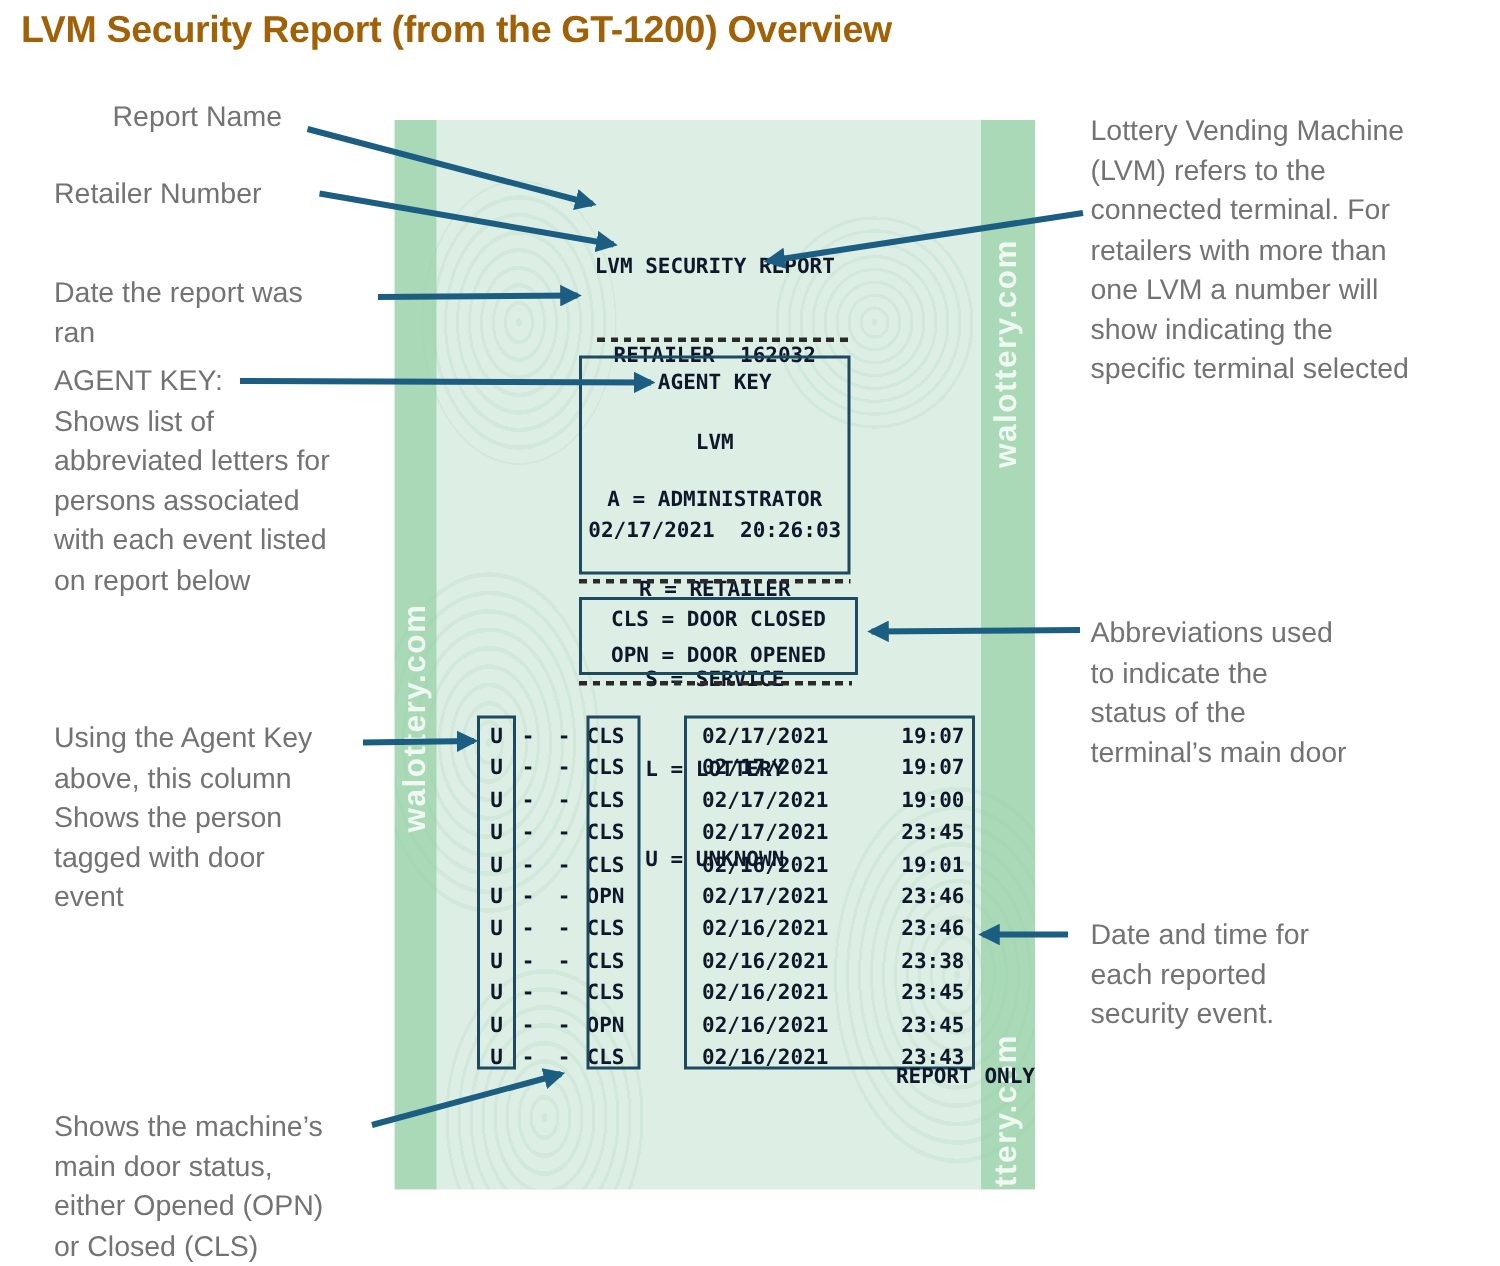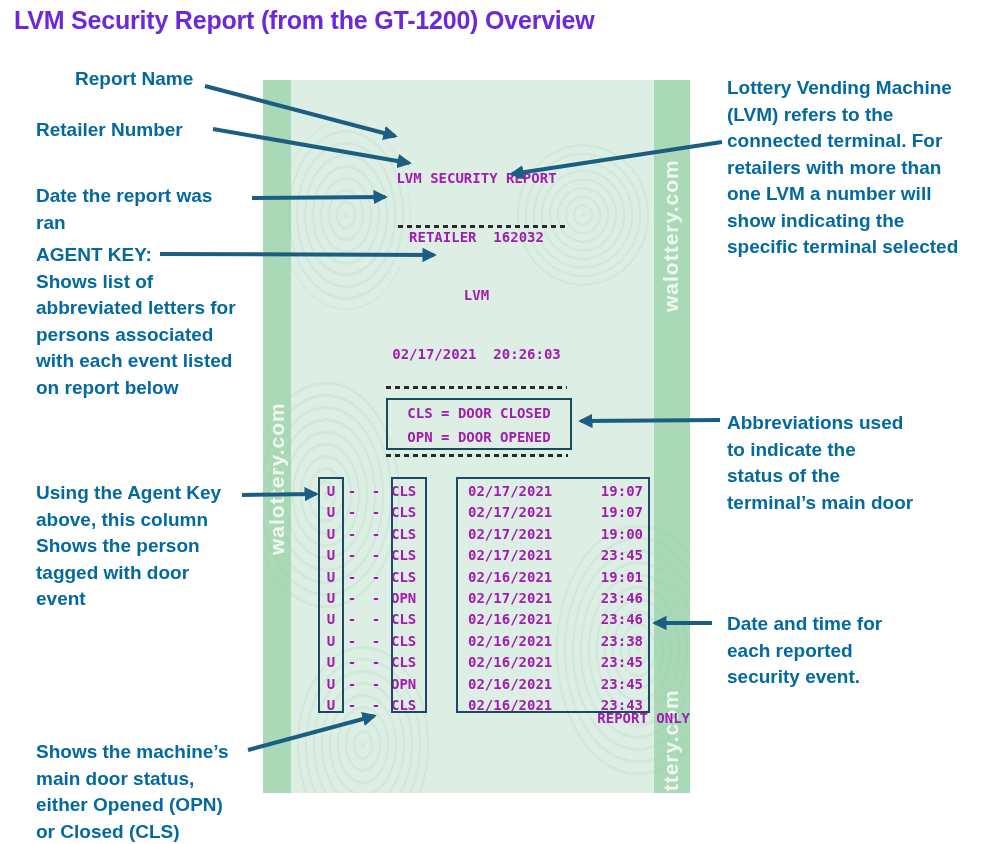--- a/index.html
+++ b/index.html
@@ -1,40 +1,40 @@
 <!DOCTYPE html>
 <html><head>
 <meta charset="utf-8">
 <style>
   html,body{margin:0;padding:0;background:#ffffff;}
   body{position:relative;width:1000px;height:844px;overflow:hidden;
        font-family:"Liberation Sans", sans-serif;}
 
   .page-title{position:absolute;left:14px;top:6px;font-size:25px;font-weight:bold;
-              color:#6d28d9;letter-spacing:-0.2px;}
+              color:#a16207;letter-spacing:-0.2px;}
 
   
-  .callout{position:absolute;font-size:19px;line-height:26.5px;color:#0369a1;
-           white-space:pre-line;font-weight:bold;}
+  .callout{position:absolute;font-size:19px;line-height:26.5px;color:#737373;
+           white-space:pre-line;}
 
   
   .receipt{position:absolute;left:263px;top:80px;width:427px;height:713px;
            background:#ddeee4;overflow:hidden;}
   .stripe{position:absolute;top:0;height:100%;background:#a9d9b6;}
   .stripe.left{left:0;width:28px;}
   .stripe.right{right:0;width:36px;}
   .wm{position:absolute;writing-mode:vertical-rl;transform:rotate(180deg);
       font-weight:bold;font-size:21px;letter-spacing:1px;
       color:rgba(255,255,255,0.82);}
   .fp{position:absolute;border-radius:50%;
       background:repeating-radial-gradient(ellipse at center,
         rgba(150,206,168,0.55) 0 2px, rgba(0,0,0,0) 2px 8px);
       opacity:.30;}
 
-  .mono{font-family:"DejaVu Sans Mono", monospace;font-weight:bold;color:#a21caf;}
+  .mono{font-family:"DejaVu Sans Mono", monospace;font-weight:bold;color:#0f172a;}
 
   .rc-header{position:absolute;top:50px;left:0;width:100%;text-align:center;
              font-size:14px;line-height:19.5px;white-space:pre;}
   .rc-footer{position:absolute;top:629px;left:0;width:100%;text-align:right;
              font-size:14px;line-height:19.5px;}
 
   .dashes{position:absolute;height:3px;
           background:repeating-linear-gradient(90deg,#2a2a2a 0 5px,rgba(0,0,0,0) 5px 9px);}
 
   .navybox{position:absolute;border:2px solid #1d4a60;box-sizing:border-box;}
@@ -87,20 +87,30 @@
 
   <div class="rc-header mono">
     <div>LVM SECURITY REPORT</div>
     <div>RETAILER  162032</div>
     <div>LVM</div>
     <div>02/17/2021  20:26:03</div>
   </div>
 
   <div class="dashes" style="left:135px;top:145px;width:168px;"></div>
 
+  <div class="navybox agent-box">
+    <div class="ak-title mono">AGENT KEY</div>
+    <div class="ak-entries mono">
+      <div>A = ADMINISTRATOR</div>
+      <div>R = RETAILER</div>
+      <div>S = SERVICE</div>
+      <div>L = LOTTERY</div>
+      <div>U = UNKNOWN</div>
+    </div>
+  </div>
 
   <div class="dashes" style="left:123px;top:306px;width:181px;"></div>
 
   <div class="navybox door-box mono">
     <div>CLS = DOOR CLOSED</div>
     <div>OPN = DOOR OPENED</div>
   </div>
 
   <div class="dashes" style="left:123px;top:374px;width:182px;"></div>
 

